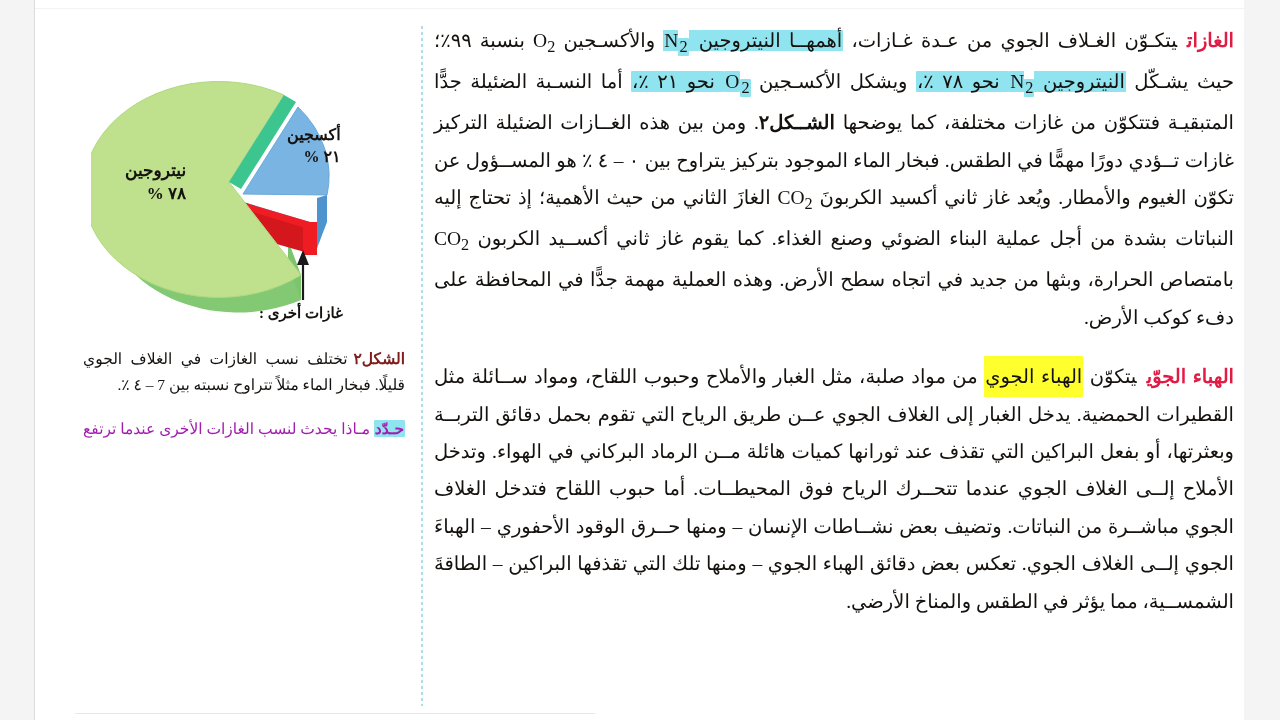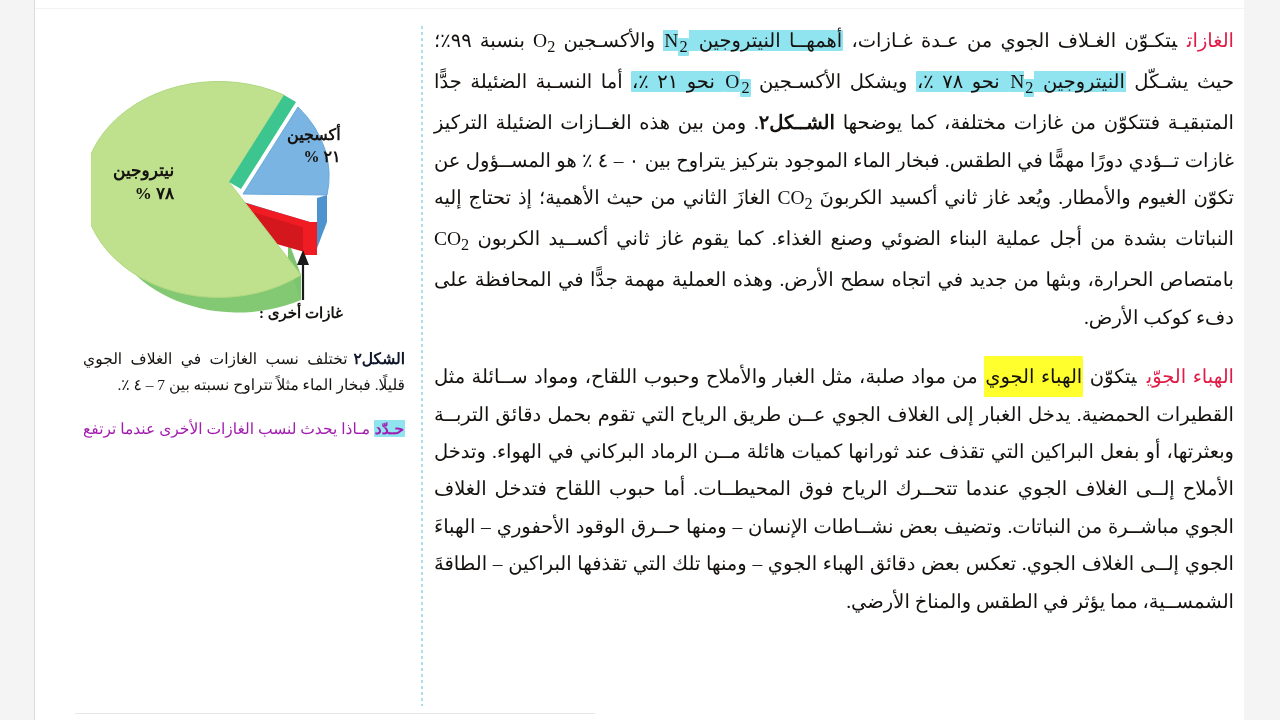--- a/index.html
+++ b/index.html
@@ -78,21 +78,21 @@
   .pie-label {
     position: absolute;
     font-family: "Liberation Serif", "DejaVu Serif", serif;
     font-weight: 700;
     color: #15120f;
     line-height: 1.35;
     text-align: right;
     direction: rtl;
     white-space: nowrap;
   }
-  .pie-label.nitrogen { left: 22px; top: 128px;  font-size: 17px; }
+  .pie-label.nitrogen { left: 34px; top: 128px;  font-size: 17px; }
   .pie-label.oxygen   { left: 196px; top: 92px;  font-size: 16px; }
 
   .other-gases-lead {
     position: absolute;
     left: 168px;
     top: 272px;
     font-size: 15px;
     font-weight: 700;
     color: #15120f;
     direction: rtl;
@@ -115,21 +115,21 @@
   .fig-block {
     margin: 24px 6px 0 8px;
     font-size: 15.5px;
     line-height: 1.68;
     color: #15120f;
     text-align: justify;
     direction: rtl;
   }
   .fig-title {
     font-weight: 700;
-    color: #0f172a;
+    color: #7f1d1d;
     margin-inline-end: 6px;
     font-family: Liberation Serif, serif;
   }
   .fig-question {
     margin: 18px 6px 0 8px;
     font-size: 15.5px;
     line-height: 1.68;
     color: #a21caf;
     text-align: justify;
     direction: rtl;
@@ -159,21 +159,21 @@
     font-size: 19.5px;
     line-height: 1.92;
     color: #14110e;
     margin: 0 0 16px 0;
     text-align: justify;
     font-family: "Liberation Serif", "DejaVu Serif", serif;
   }
   .body-para.second { margin-top: 22px; }
   .body-para .lead {
     color: #e01b45;
-    font-weight: 400;
+    font-weight: 700;
     margin-inline-end: 10px;
   }
   .bottom-rule {
     position: absolute;
     left: 40px;
     bottom: 6px;
     width: 520px;
     height: 1px;
     background: #e7e7e7;
   }

